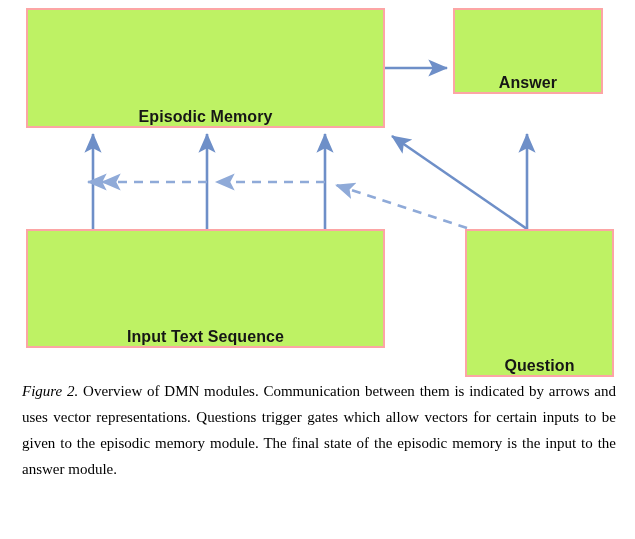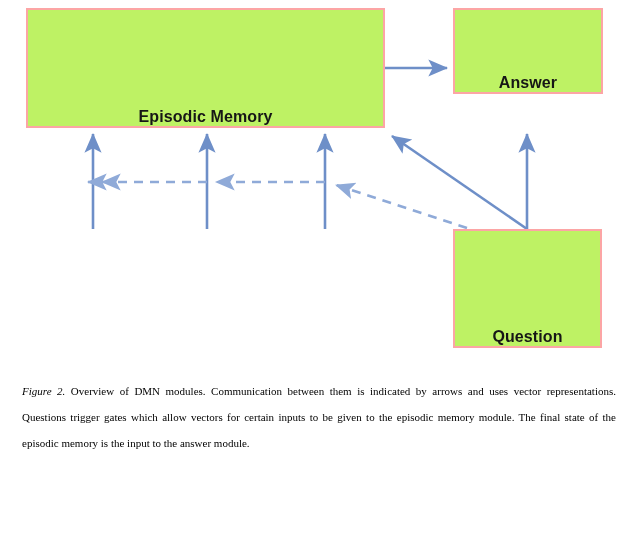--- a/index.html
+++ b/index.html
@@ -60,32 +60,32 @@
     width: 150px;
     height: 86px;
   }
   #box-input-text {
     left: 26px;
     top: 229px;
     width: 359px;
     height: 119px;
   }
   #box-question {
-    left: 453px;
+    left: 465px;
     top: 229px;
     width: 149px;
-    height: 119px;
+    height: 148px;
   }
   #caption {
     position: absolute;
     left: 22px;
     top: 378px;
     width: 594px;
     font-family: "Liberation Serif", serif;
-    font-size: 11px;
+    font-size: 15px;
     line-height: 26px;
     color: #000000;
     text-align: justify;
     text-justify: inter-word;
   }
   #caption .fig-num {
     font-style: italic;
   }
 </style>
 </head>
@@ -122,20 +122,23 @@
     </svg>
 
     <div class="node-box" id="box-episodic-memory">
       <span class="node-label">Episodic Memory</span>
     </div>
 
     <div class="node-box" id="box-answer">
       <span class="node-label">Answer</span>
     </div>
 
+    <div class="node-box" id="box-input-text">
+      <span class="node-label">Input Text Sequence</span>
+    </div>
 
     <div class="node-box" id="box-question">
       <span class="node-label">Question</span>
     </div>
 
   </div>
 
   <div id="caption"><span class="fig-num">Figure 2.</span><span> Overview of DMN modules. Communication between them is indicated by arrows and uses vector representations. Questions trigger gates which allow vectors for certain inputs to be given to the episodic memory module. The final state of the episodic memory is the input to the answer module.</span></div>
 
 </div>

